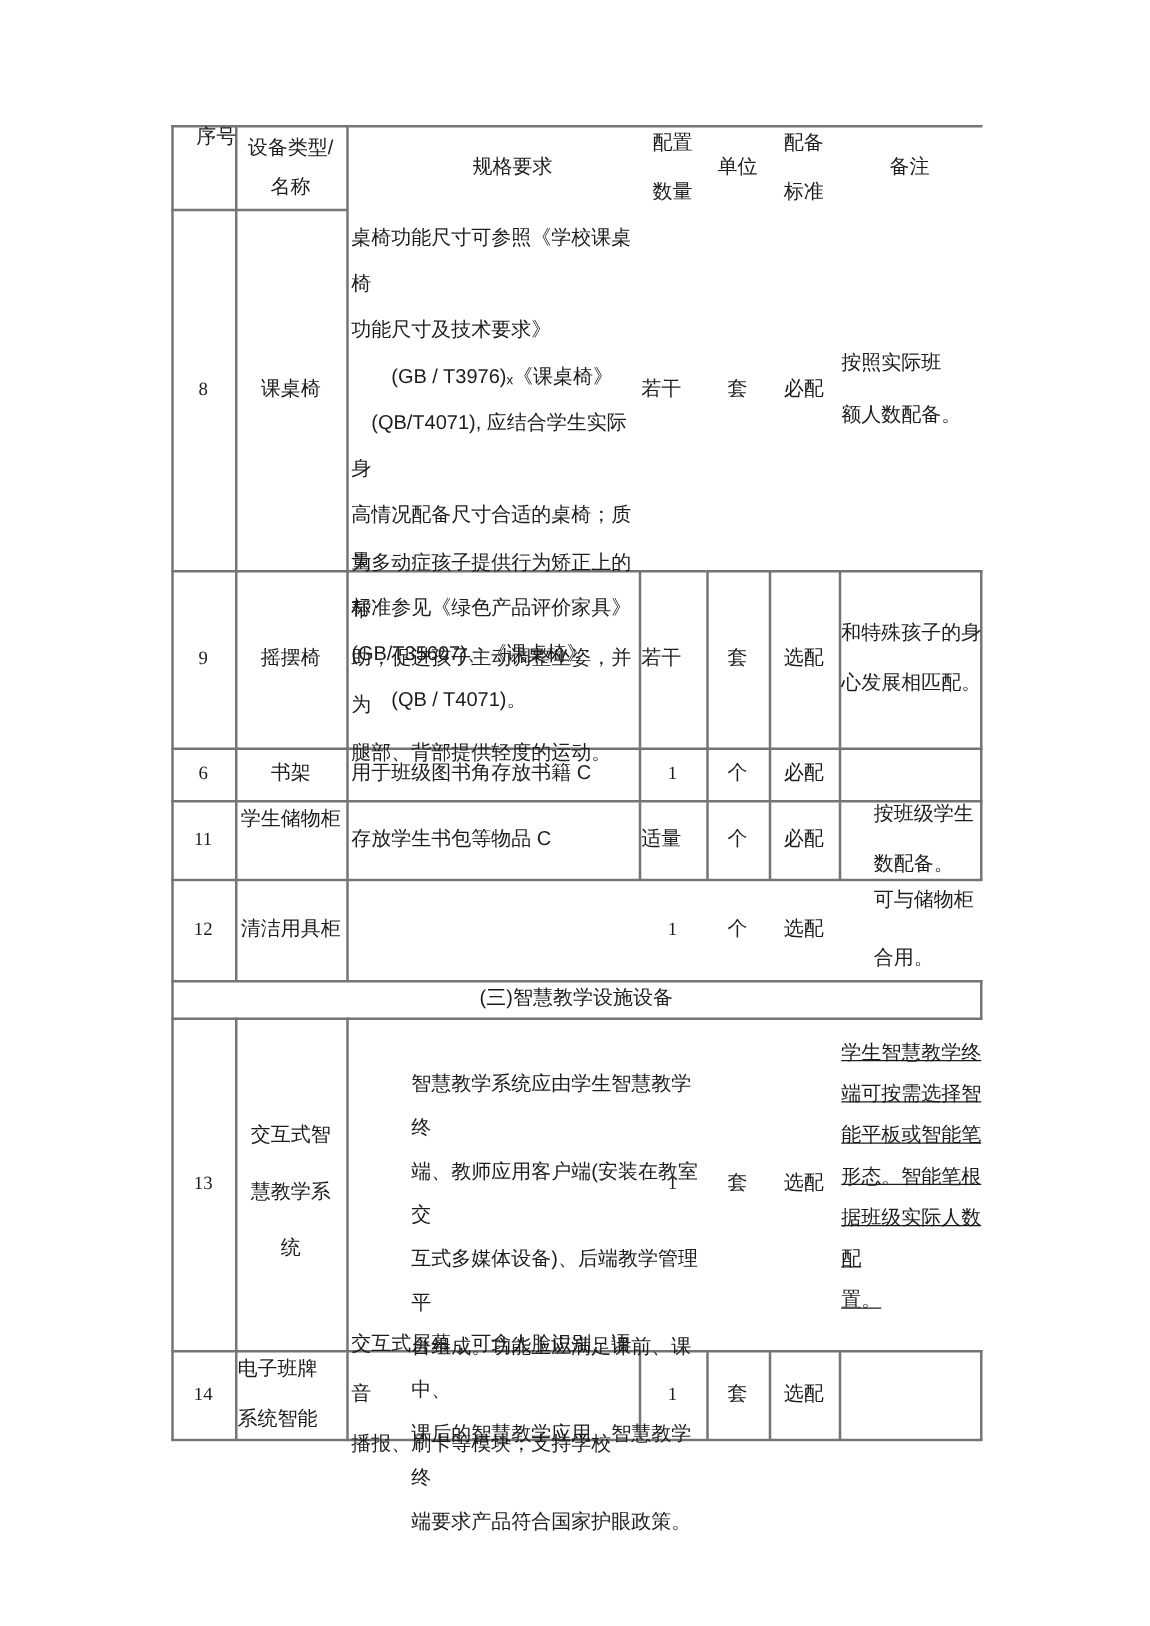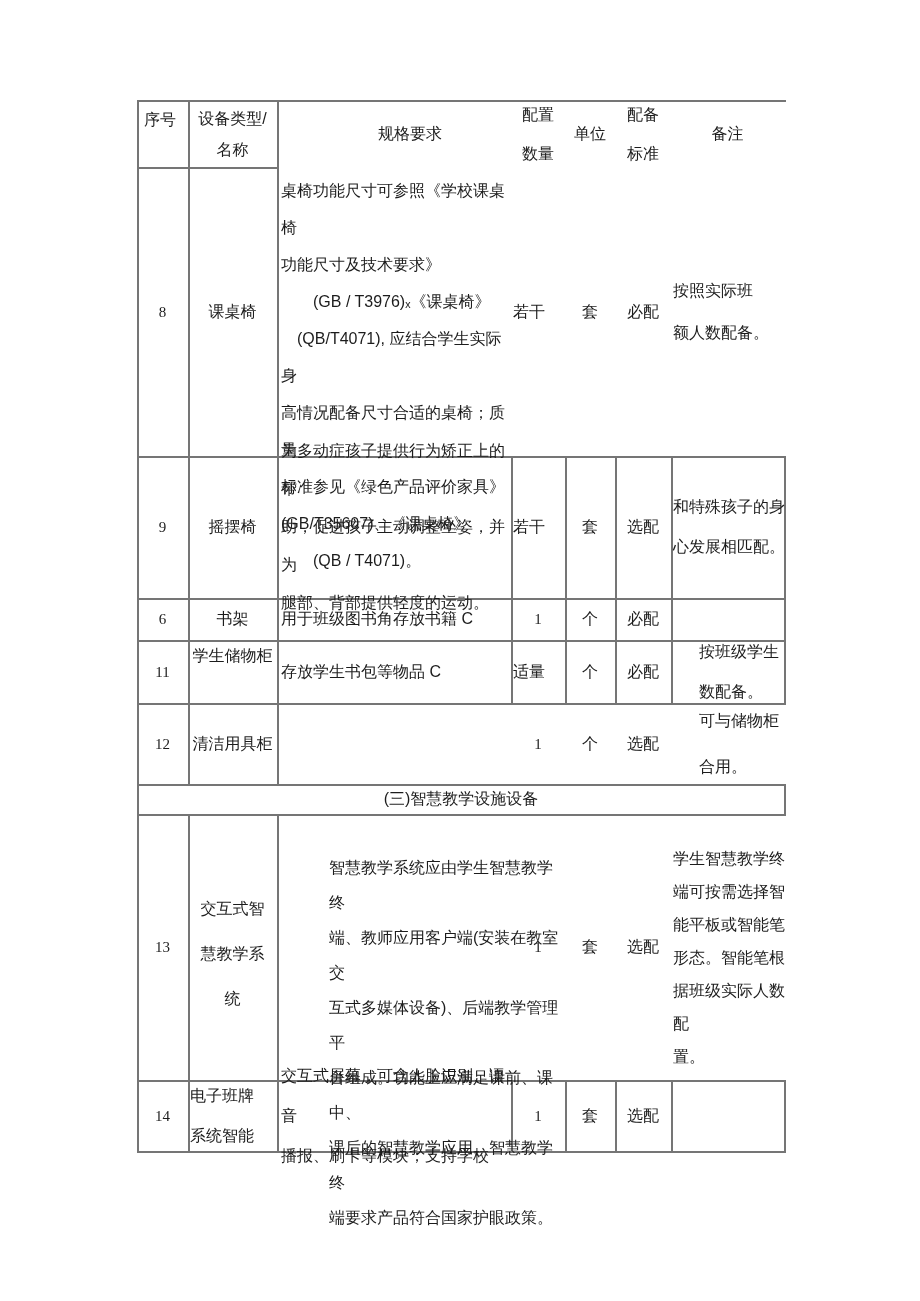--- a/index.html
+++ b/index.html
@@ -46,21 +46,21 @@
   <div class="vl" style="left:428px;top:356px;height:248px;"></div>
   <div class="vl" style="left:428px;top:980px;height:72px;"></div>
   <div class="vl" style="left:478px;top:356px;height:248px;"></div>
   <div class="vl" style="left:478px;top:980px;height:72px;"></div>
   <div class="vl" style="left:534px;top:356px;height:248px;"></div>
   <div class="vl" style="left:534px;top:980px;height:72px;"></div>
   <div class="vl" style="left:647px;top:356px;height:248px;"></div>
   <div class="vl" style="left:647px;top:684px;height:31px;"></div>
   <div class="vl" style="left:647px;top:980px;height:72px;"></div>
 
-  <div class="cell left tl" style="left:4px;top:0;width:51px;height:67px;padding:10px 0 0 3px;line-height:20px;text-align:center;">序号</div>
+  <div class="cell left tl" style="left:17px;top:0;width:51px;height:67px;padding:0 0 0 3px;line-height:20px;text-align:center;">序号</div>
   <div class="cell" style="left:51px;top:0;width:89px;height:67px;line-height:31px;">设备类型/
 名称</div>
   <div class="cell" style="left:156px;top:0;width:234px;height:67px;">规格要求</div>
   <div class="cell" style="left:374px;top:0;width:54px;height:67px;line-height:39px;">配置
 数量</div>
   <div class="cell" style="left:428px;top:0;width:50px;height:67px;">单位</div>
   <div class="cell" style="left:478px;top:0;width:56px;height:67px;line-height:39px;">配备
 标准</div>
   <div class="cell" style="left:534px;top:0;width:113px;height:67px;">备注</div>
 
@@ -123,21 +123,21 @@
 统</div>
   <div class="cell left tl" style="left:142px;top:714px;width:230px;height:266px;line-height:35px;padding-top:36px;margin-left:48px;">智慧教学系统应由学生智慧教学终
 端、教师应用客户端(安装在教室交
 互式多媒体设备)、后端教学管理平
 台组成。功能上应满足课前、课中、
 课后的智慧教学应用。智慧教学终
 端要求产品符合国家护眼政策。</div>
   <div class="cell num" style="left:374px;top:714px;width:54px;height:266px;">1</div>
   <div class="cell" style="left:428px;top:714px;width:50px;height:266px;">套</div>
   <div class="cell" style="left:478px;top:714px;width:56px;height:266px;">选配</div>
-  <div class="cell left tl" style="left:534px;top:714px;width:113px;height:266px;line-height:33px;padding-top:28px;">学生智慧教学终
+  <div class="cell left tl" style="left:534px;top:714px;width:113px;height:266px;line-height:33px;padding-top:12px;text-decoration:underline;">学生智慧教学终
 端可按需选择智
 能平板或智能笔
 形态。智能笔根
 据班级实际人数
 配
 置。</div>
 
   <div class="cell num" style="left:0;top:980px;width:51px;height:72px;">14</div>
   <div class="cell left" style="left:51px;top:980px;width:89px;height:72px;">电子班牌
 系统智能</div>

